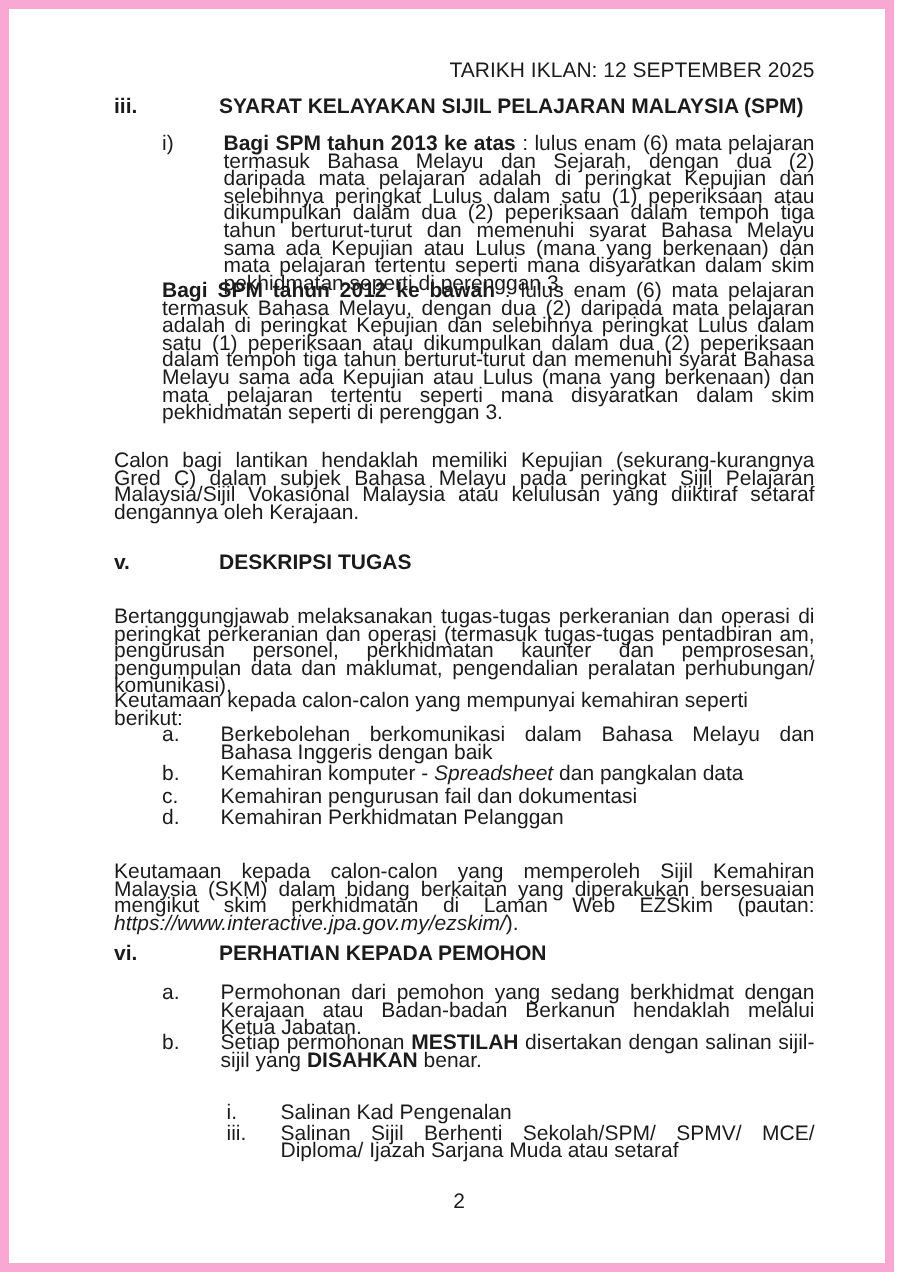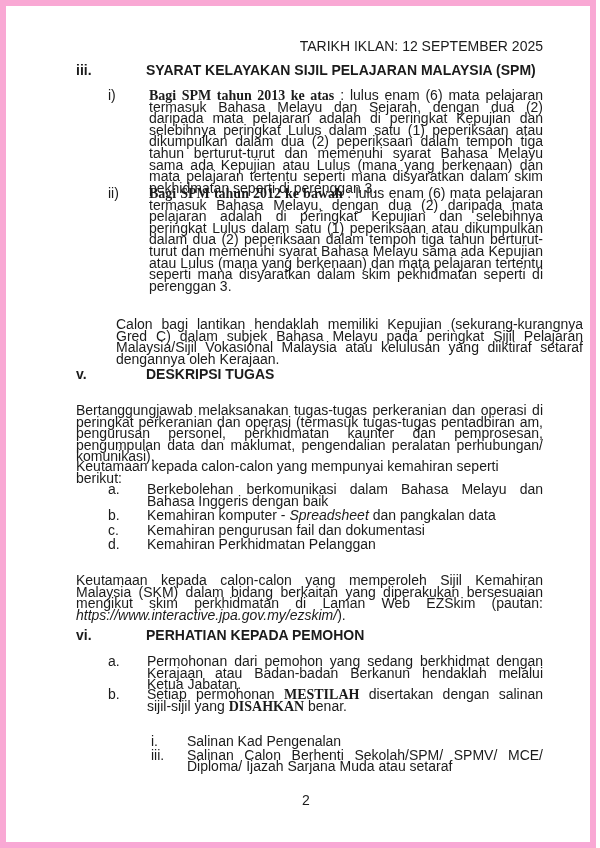--- a/index.html
+++ b/index.html
@@ -22,39 +22,39 @@
   .hnum { flex:0 0 38px; }
   .htitle { flex:1;margin-left:32px; }
   .b-header { top:35px; }
   .b-h3 { top:59px; }
   .spm-item { position:absolute; left:102px; width:435px; display:flex; }
   .spm-marker { flex:0 0 41px; }
   .spm-body { flex:1; text-align:justify; }
   .b-i1 { top:84px; }
   .b-i2 { top:182px; }
   .b-h4 { top:289px; }
-  .b-calon { top:313px;margin-left:40px; }
+  .b-calon { top:295px; }
   .b-h5 { top:363px; }
   .b-tugas { top:399px; }
   .b-keut1 { top:455px; }
   .sublist { position:absolute; left:102px; width:435px; }
   .b-skills { top:478px; }
   .li { display:flex; margin-bottom:3px; }
   .li-m { flex:0 0 19px; }
   .li-t { flex:1; text-align:justify;padding-left:20px; }
   .b-keut2 { top:569px; }
   .b-h6 { top:624px; }
   .b-via { top:650px; }
   .b-vib { top:683px; }
   .b-docs { top:730px; position:absolute; left:145px; width:392px; }
   .doc-li { display:flex; margin-bottom:2px; }
   .doc-m { flex:0 0 36px; }
   .doc-t { flex:1; text-align:justify; }
   .b-pageno { top:789px; left:0; width:600px; text-align:center; }
-  b, .bold { font-weight:bold;font-family:Liberation Serif, serif; }
+  b, .bold { font-weight:bold; }
   i, .ital { font-style:italic; }
 </style>
 </head>
 <body>
 
 <div class="page">
 
   <div class="blk b-header right">
     <span>TARIKH IKLAN: 12 SEPTEMBER 2025</span>
   </div>
@@ -63,21 +63,20 @@
     <span class="hnum">iii.</span>
     <span class="htitle">SYARAT KELAYAKAN SIJIL PELAJARAN MALAYSIA (SPM)</span>
   </div>
 
   <div class="spm-item b-i1">
     <span class="spm-marker">i)</span>
     <span class="spm-body"><b>Bagi SPM tahun 2013 ke atas</b><span> : lulus enam (6) mata pelajaran termasuk Bahasa Melayu dan Sejarah, dengan dua (2) daripada mata pelajaran adalah di peringkat Kepujian dan selebihnya peringkat Lulus dalam satu (1) peperiksaan atau dikumpulkan dalam dua (2) peperiksaan dalam tempoh tiga tahun berturut-turut dan memenuhi syarat Bahasa Melayu sama ada Kepujian atau Lulus (mana yang berkenaan) dan mata pelajaran tertentu seperti mana disyaratkan dalam skim pekhidmatan seperti di perenggan 3.</span></span>
   </div>
 
   <div class="spm-item b-i2">
-    <span class="spm-marker">ii)</span>
     <span class="spm-body"><b>Bagi SPM tahun 2012 ke bawah</b><span> : lulus enam (6) mata pelajaran termasuk Bahasa Melayu, dengan dua (2) daripada mata pelajaran adalah di peringkat Kepujian dan selebihnya peringkat Lulus dalam satu (1) peperiksaan atau dikumpulkan dalam dua (2) peperiksaan dalam tempoh tiga tahun berturut-turut dan memenuhi syarat Bahasa Melayu sama ada Kepujian atau Lulus (mana yang berkenaan) dan mata pelajaran tertentu seperti mana disyaratkan dalam skim pekhidmatan seperti di perenggan 3.</span></span>
   </div>
 
 
   <div class="blk b-calon just">Calon bagi lantikan hendaklah memiliki Kepujian (sekurang-kurangnya Gred C) dalam subjek Bahasa Melayu pada peringkat Sijil Pelajaran Malaysia/Sijil Vokasional Malaysia atau kelulusan yang diiktiraf setaraf dengannya oleh Kerajaan.</div>
 
   <div class="blk b-h5 hrow">
     <span class="hnum">v.</span>
     <span class="htitle">DESKRIPSI TUGAS</span>
   </div>
@@ -122,19 +121,19 @@
     <span class="li-t"><span>Setiap permohonan </span><b>MESTILAH</b><span> disertakan dengan salinan sijil-sijil yang </span><b>DISAHKAN</b><span> benar.</span></span>
   </div>
 
   <div class="b-docs">
     <div class="doc-li">
       <span class="doc-m">i.</span>
       <span class="doc-t">Salinan Kad Pengenalan</span>
     </div>
     <div class="doc-li">
       <span class="doc-m">iii.</span>
-      <span class="doc-t">Salinan Calon Berhenti Sekolah/SPM/ SPMV/ MCE/ Diploma/ Ijazah Sarjana Muda atau setaraf</span>
+      <span class="doc-t">Salinan Sijil Berhenti Sekolah/SPM/ SPMV/ MCE/ Diploma/ Ijazah Sarjana Muda atau setaraf</span>
     </div>
   </div>
 
   <div class="blk b-pageno">2</div>
 
 </div>
 
 </body></html>

